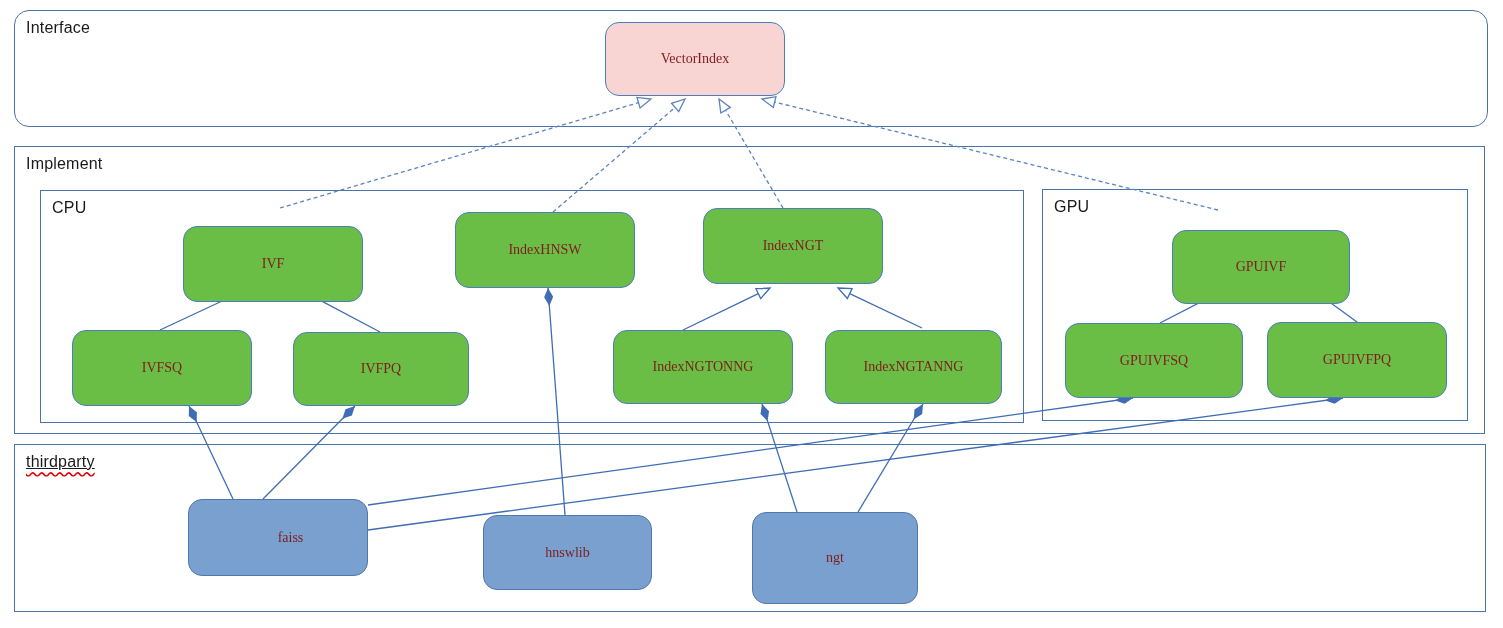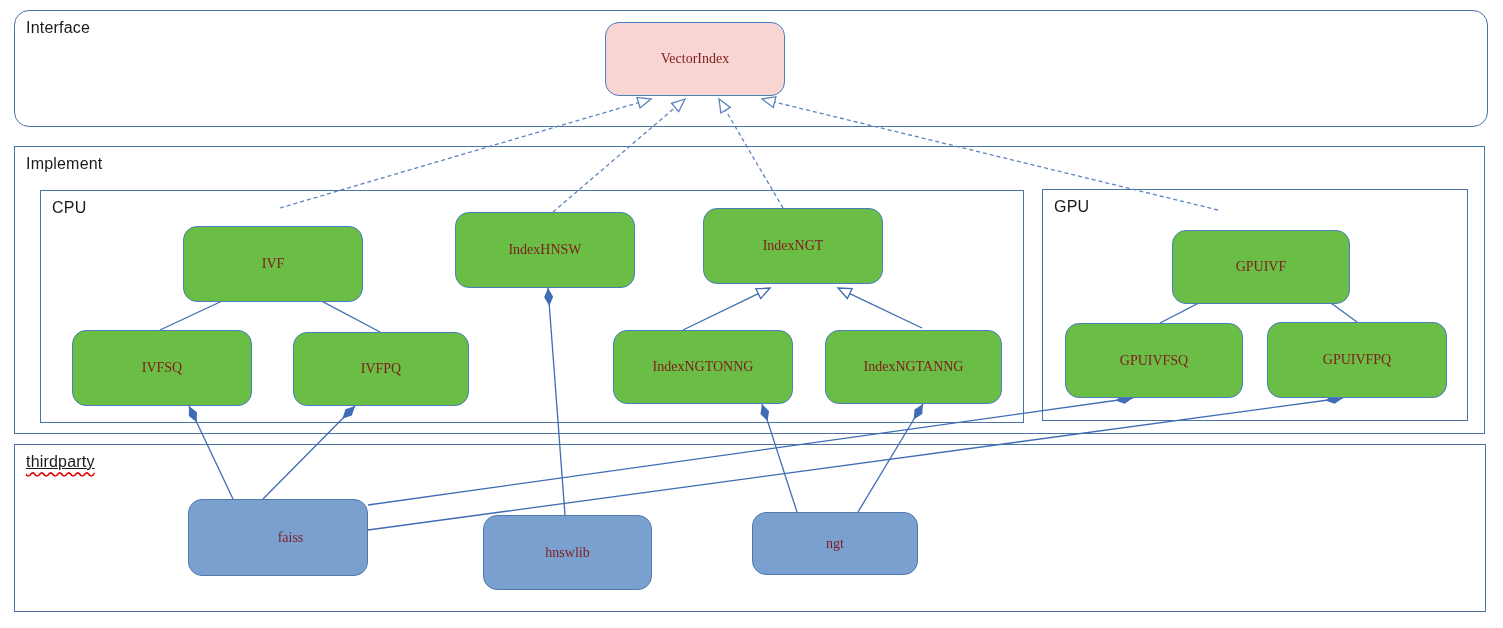--- a/index.html
+++ b/index.html
@@ -162,17 +162,17 @@
     </div>
 
   <div class="node blue" style="left:188px;top:499px;width:180px;height:77px;padding-left:25px;">
       <span>faiss</span>
     </div>
 
   <div class="node blue" style="left:483px;top:515px;width:169px;height:75px;">
       <span>hnswlib</span>
     </div>
 
-  <div class="node blue" style="left:752px;top:512px;width:166px;height:63px;">
+  <div class="node blue" style="left:752px;top:512px;width:166px;height:92px;">
       <span>ngt</span>
     </div>
 
 </div>
 
 </body></html>

